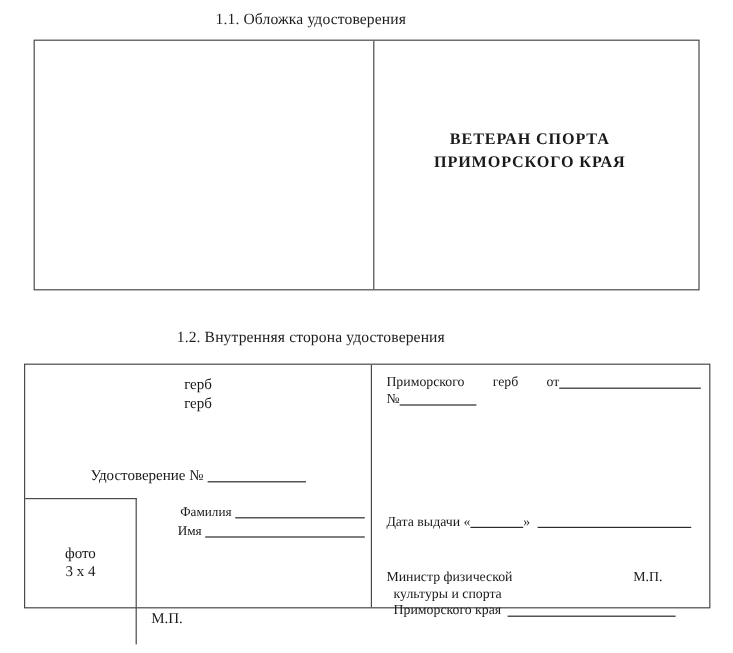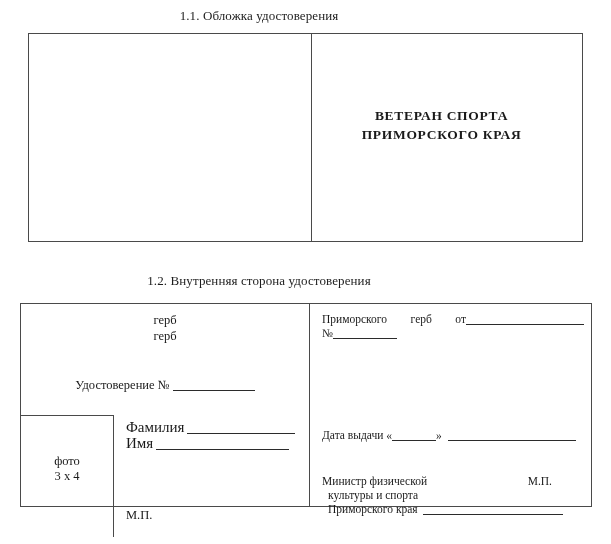--- a/index.html
+++ b/index.html
@@ -105,21 +105,21 @@
     top: 9px;
     text-align: center;
     font-size: 12.5px;
     line-height: 15.5px;
   }
   #emblem-block .line { display: block; }
 
   #certificate-number-row {
     position: absolute;
     left: 0; right: 0;
-    top: 74px;
+    top: 85px;
     text-align: center;
     font-size: 12.5px;
     line-height: 15px;
     white-space: nowrap;
   }
   #certificate-number-row .fill {
     display: inline-block;
     width: 82px;
     border-bottom: 1px solid #2b2b2b;
     vertical-align: -2px;
@@ -145,22 +145,23 @@
     font-size: 12.5px;
     line-height: 15px;
   }
   #photo-label .line { display: block; }
 
   #name-fields {
     position: absolute;
     left: 105px;
     top: 115px;
     width: 178px;
-    font-size: 15px;
+    font-size: 11px;
     line-height: 16px;
+    text-align: right;
   }
   .name-row { white-space: nowrap; display: block; }
   .name-row .fill {
     display: inline-block;
     border-bottom: 1px solid #2b2b2b;
     vertical-align: -2px;
     margin-left: 3px;
   }
   #field-surname  .fill { width: 108px; }
   #field-name     .fill { width: 133px; }

